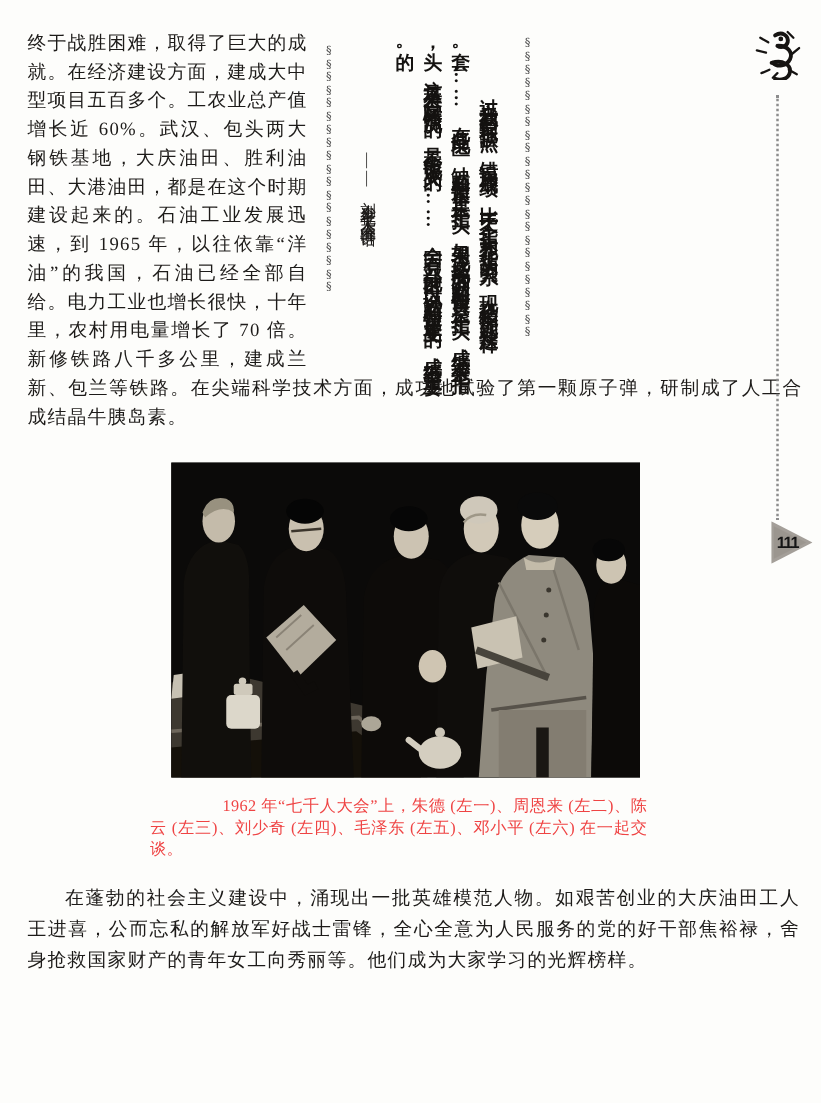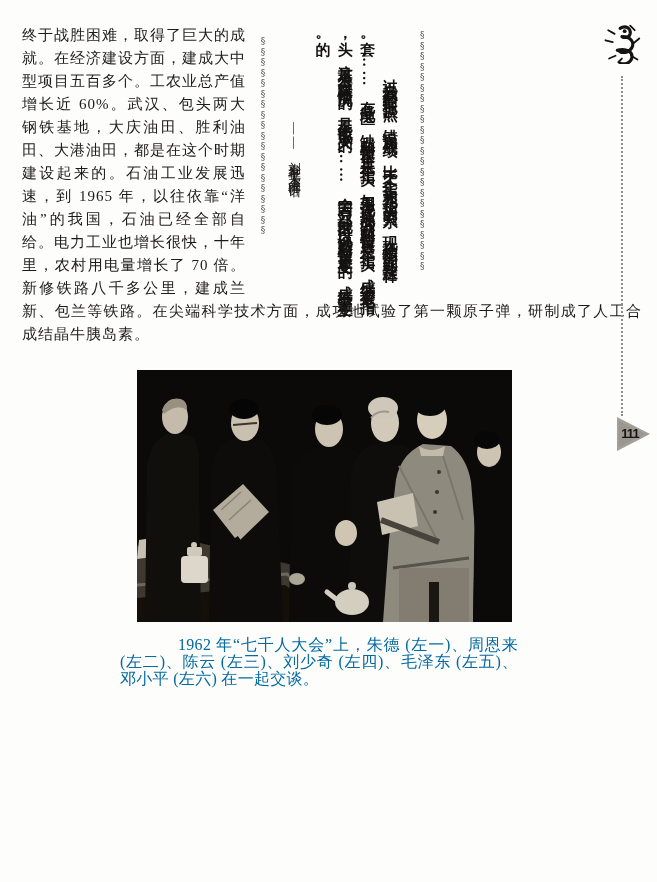--- a/index.html
+++ b/index.html
@@ -59,22 +59,22 @@
   }
   .quote-attrib{
     height:142px;margin-top:92px;margin-right:9px;
     font-size:12.5px;line-height:16.5px;letter-spacing:2px;color:#1a1816;
   }
   
   .photo-figure{margin:24px 0 0 0;padding:0;}
   .photo-img{display:block;margin-left:115px;width:375px;height:252px;background:#0b0a09;}
   .photo-caption{
     width:398px;margin:14px 0 0 98px;
-    font-size:16px;line-height:17px;letter-spacing:0.3px;
-    text-indent:58px;text-align:justify;color:#0369a1;
+    font-size:13px;line-height:17px;letter-spacing:0.3px;
+    text-indent:58px;text-align:justify;color:#ef4444;
   }
   
   .closing{margin-top:20px;text-indent:2em;line-height:25px;}
 </style>
 </head>
 <body>
 
 <div class="page">
 
   <svg class="dragon" viewBox="0 0 46 46">
@@ -227,14 +227,15 @@
         <circle cx="215" cy="216" r="4" fill="#ccc6b8"></circle>
       </g>
       <g>
         <ellipse cx="160" cy="209" rx="8" ry="6" fill="#aca697"></ellipse>
       </g>
     </svg>
 
     <figcaption class="photo-caption">1962 年“七千人大会”上，朱德 (左一)、周恩来 (左二)、陈云 (左三)、刘少奇 (左四)、毛泽东 (左五)、邓小平 (左六) 在一起交谈。</figcaption>
   </figure>
 
+  <p class="body-text closing">在蓬勃的社会主义建设中，涌现出一批英雄模范人物。如艰苦创业的大庆油田工人王进喜，公而忘私的解放军好战士雷锋，全心全意为人民服务的党的好干部焦裕禄，舍身抢救国家财产的青年女工向秀丽等。他们成为大家学习的光辉榜样。</p>
 
 </div>
 
 </body></html>

